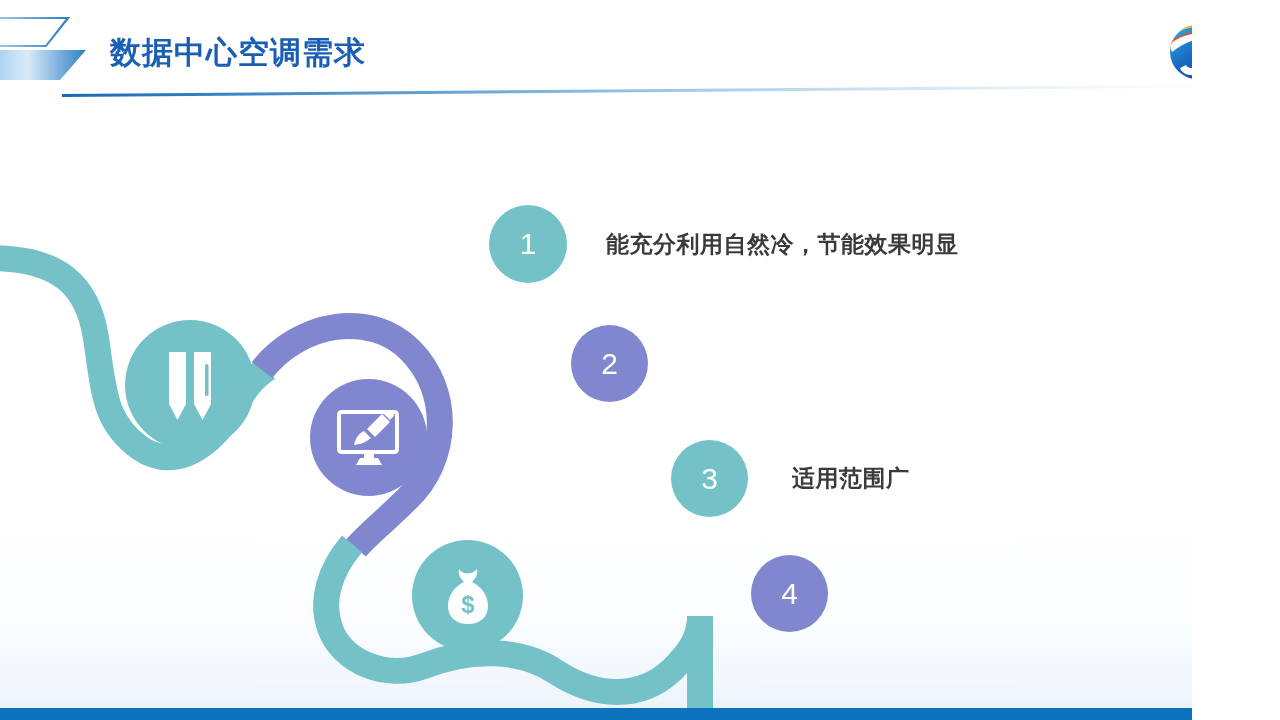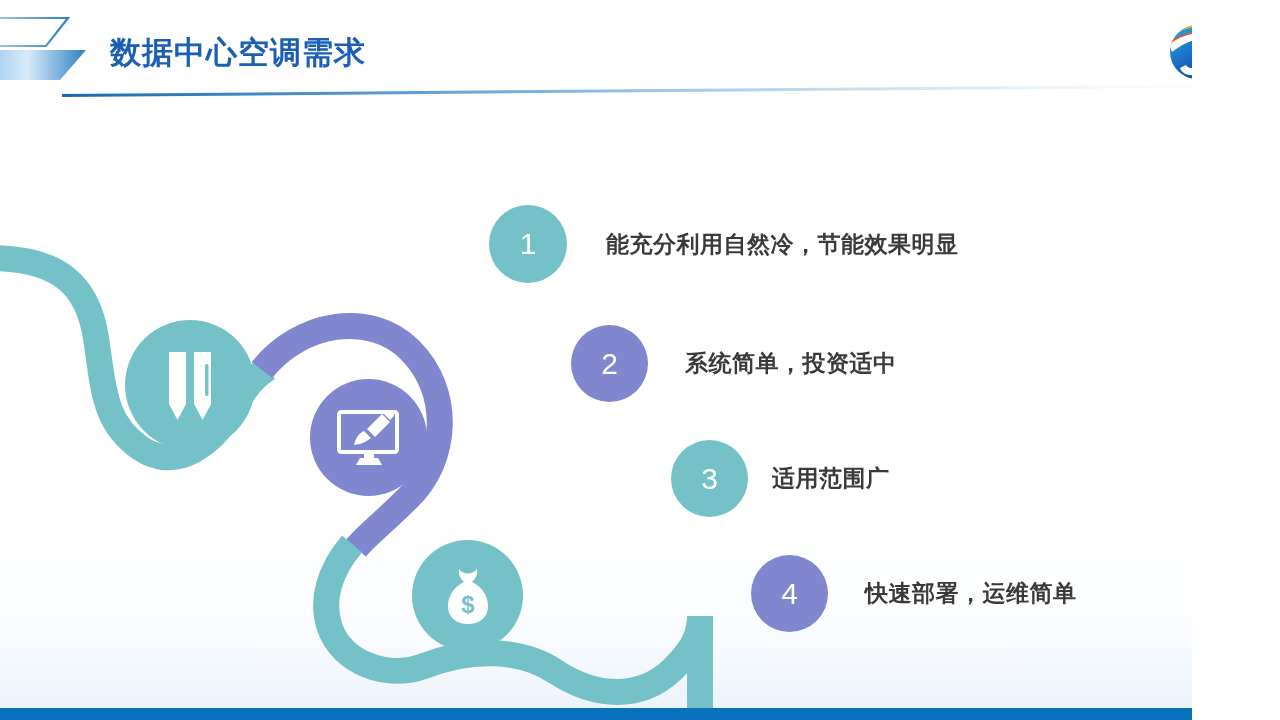--- a/index.html
+++ b/index.html
@@ -50,21 +50,21 @@
     letter-spacing:.5px;
   }
   .item-1{left:489px;top:205px;}
   .item-1 .bullet{width:78px;height:78px;}
   .item-1 .itxt{margin-left:39px;}
   .item-2{left:571px;top:325px;}
   .item-2 .bullet{width:77px;height:77px;}
   .item-2 .itxt{margin-left:37px;}
   .item-3{left:671px;top:440px;}
   .item-3 .bullet{width:77px;height:77px;}
-  .item-3 .itxt{margin-left:24px;}
+  .item-3 .itxt{margin-left:44px;}
   .item-4{left:751px;top:555px;}
   .item-4 .bullet{width:77px;height:77px;}
   .item-4 .itxt{margin-left:37px;}
 
   
   .bottombar{position:absolute;left:0;top:708px;width:1280px;height:12px;background:#0b72bd;}
 </style>
 </head>
 <body>
 
@@ -179,28 +179,26 @@
     </svg>
   </div>
 
   <div class="item item-1">
     <div class="bullet teal">1</div>
     <div class="itxt">能充分利用自然冷，节能效果明显</div>
   </div>
 
   <div class="item item-2">
     <div class="bullet purple">2</div>
-    <div class="itxt">系统简单，投资适中</div>
   </div>
 
   <div class="item item-3">
     <div class="bullet teal">3</div>
     <div class="itxt">适用范围广</div>
   </div>
 
   <div class="item item-4">
     <div class="bullet purple">4</div>
-    <div class="itxt">快速部署，运维简单</div>
   </div>
 
   <div class="bottombar"></div>
 
 </div>
 
 </body></html>

